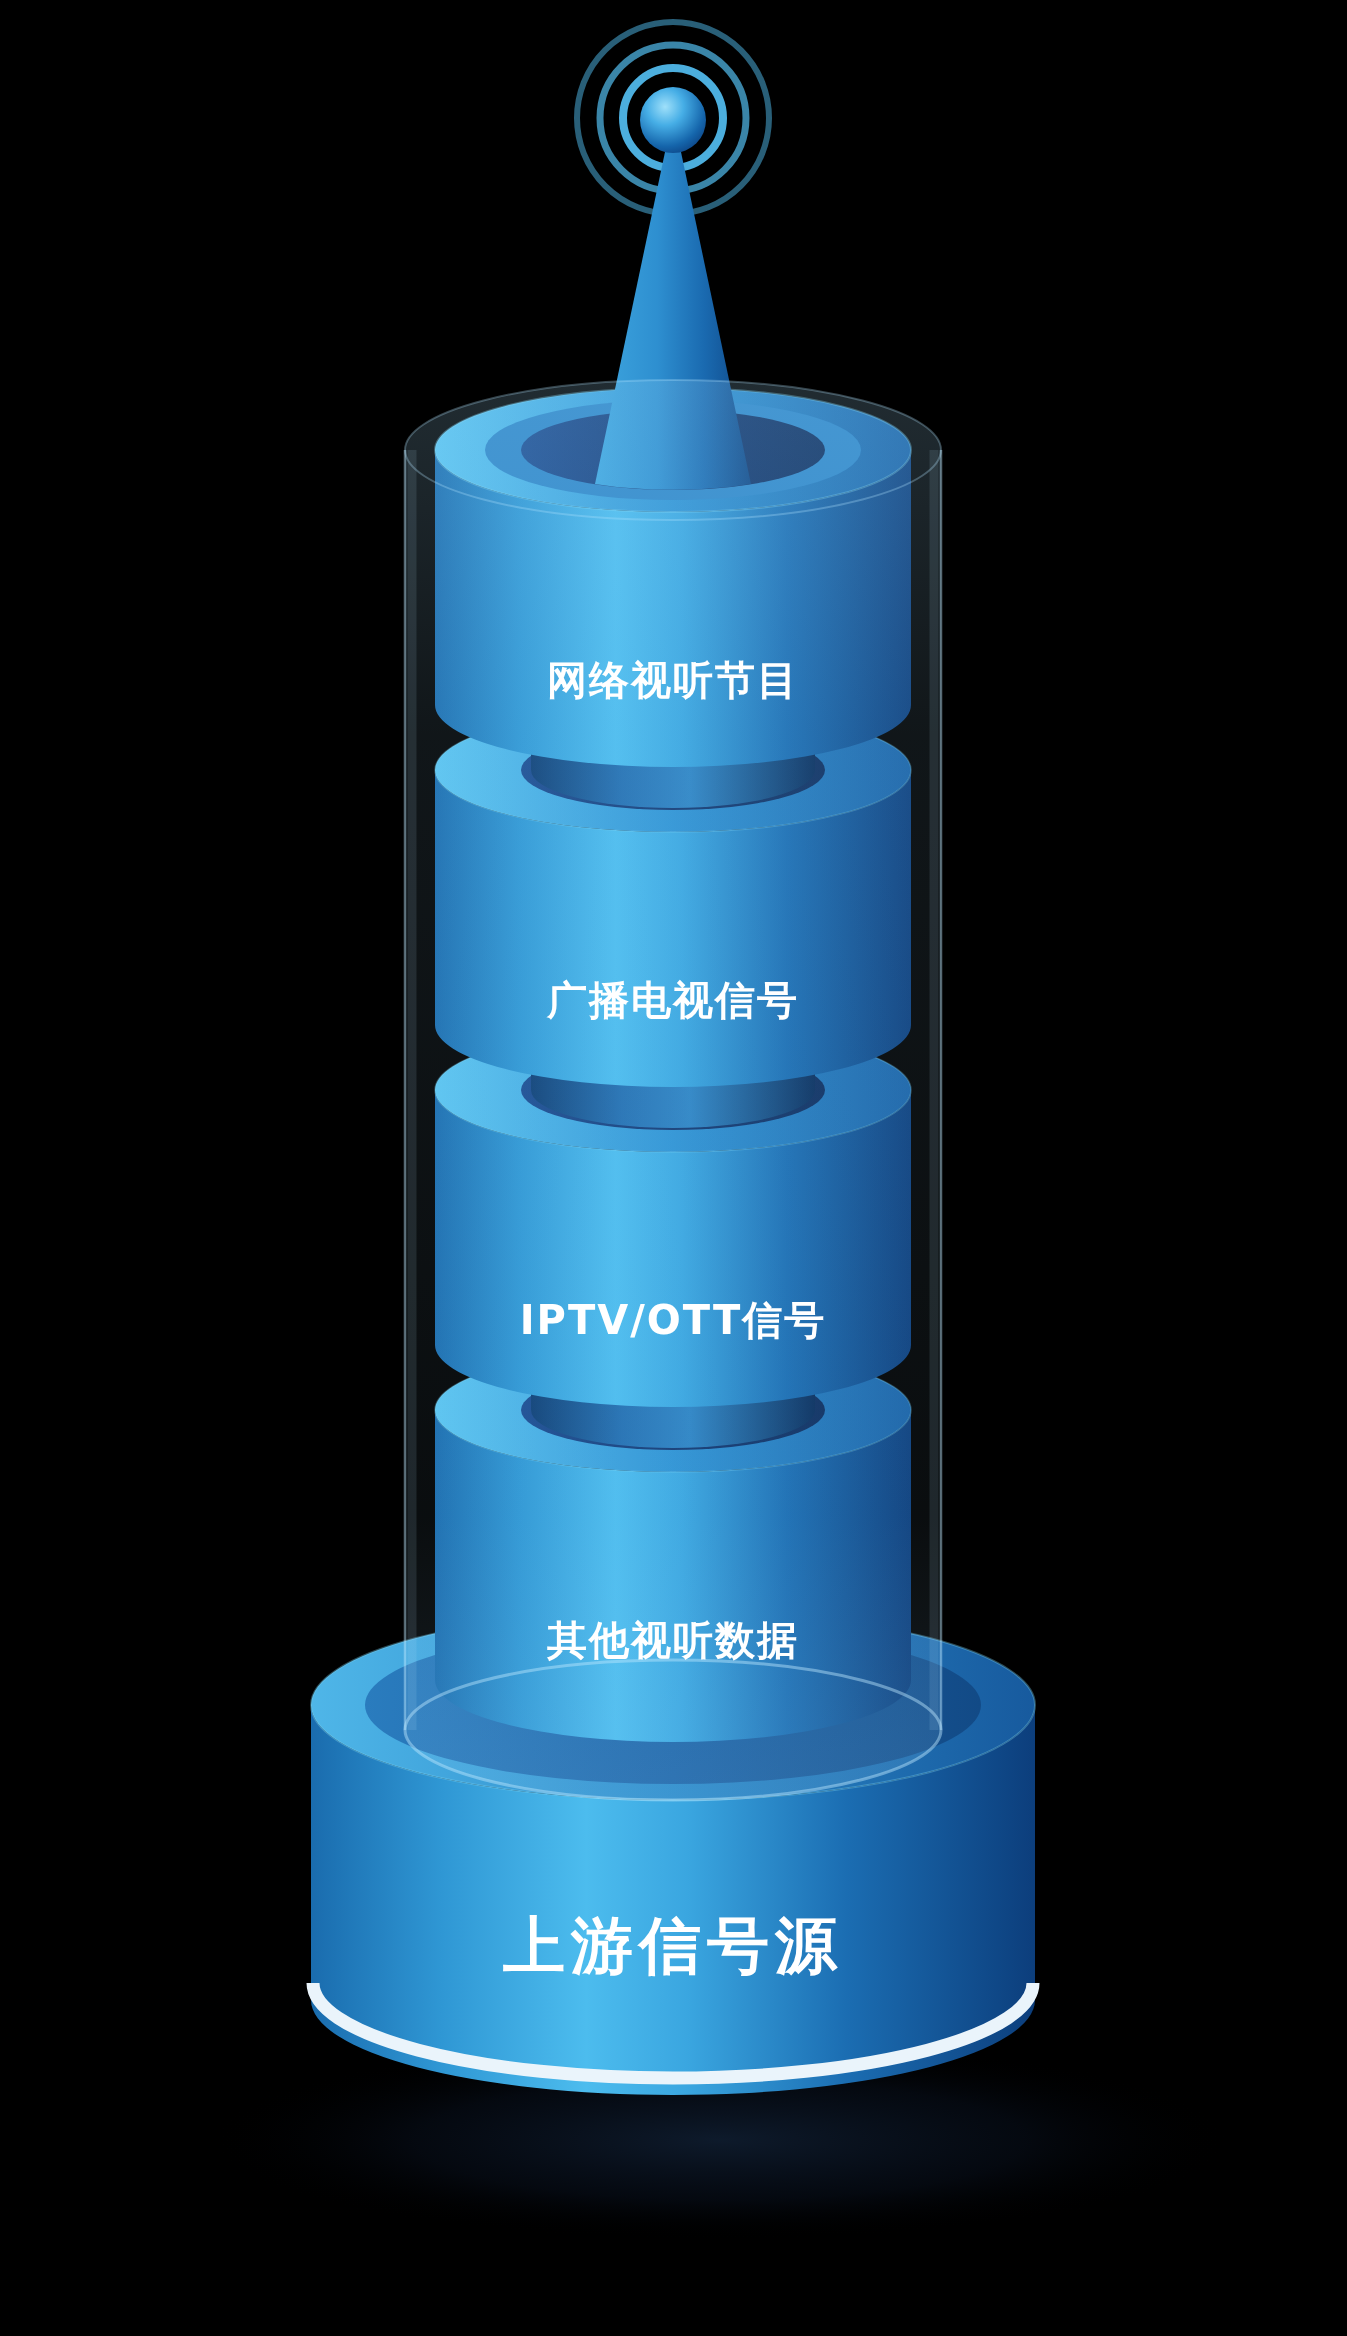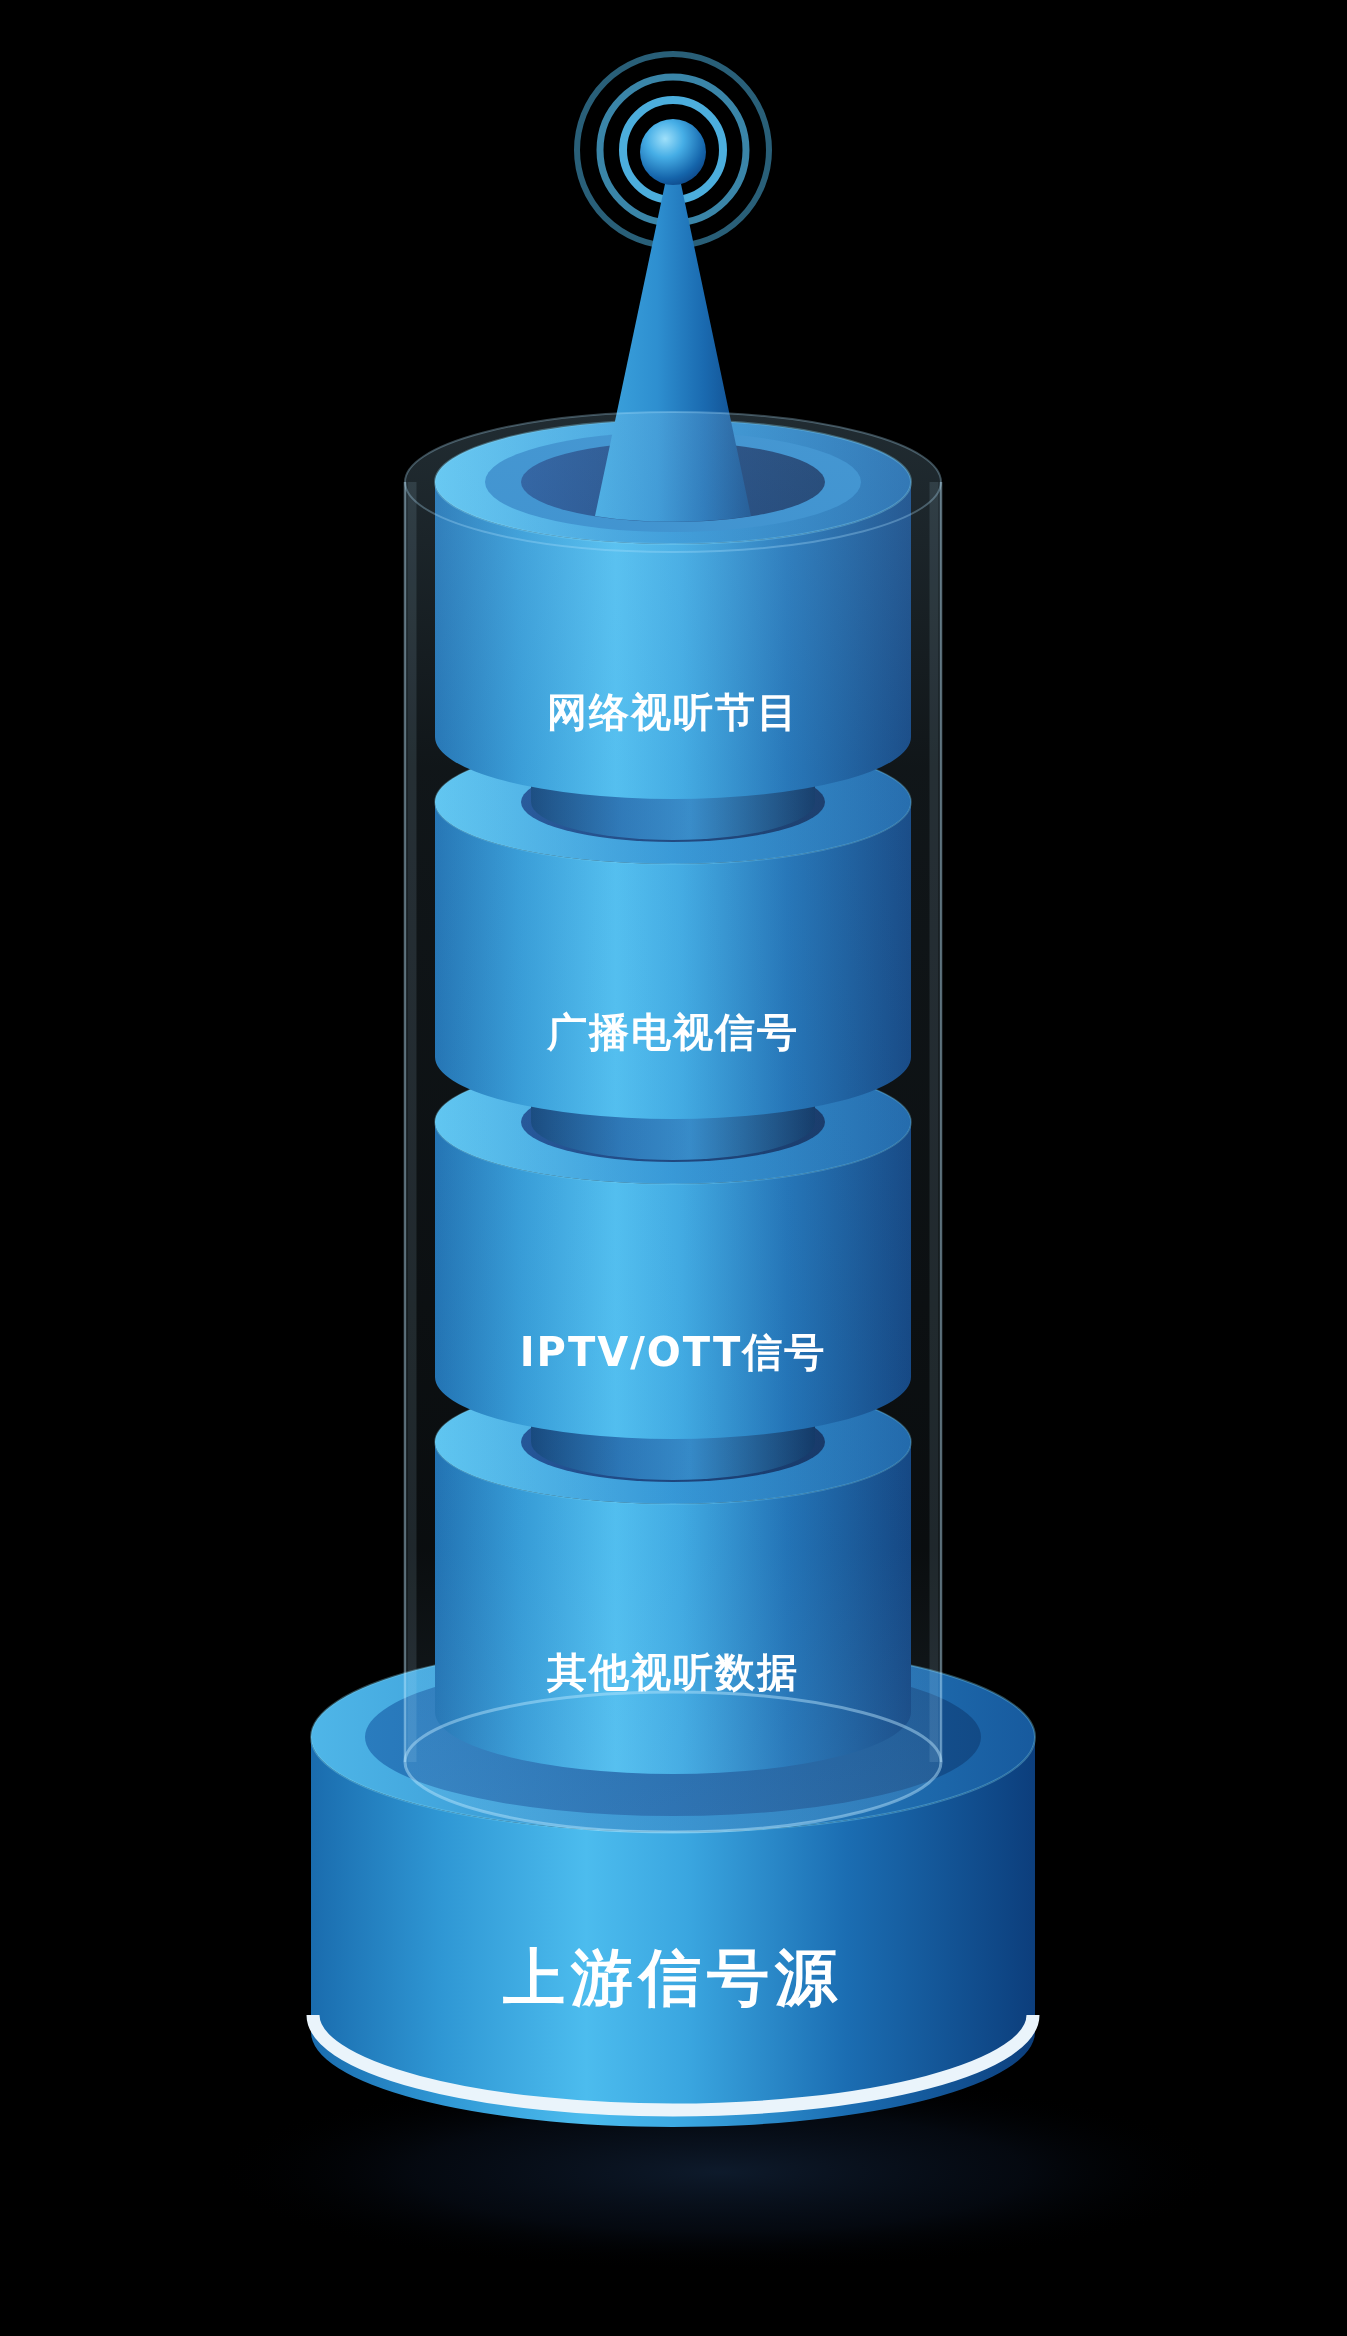--- a/index.html
+++ b/index.html
@@ -6,21 +6,20 @@
     margin: 0;
     padding: 0;
     background: #000000;
   }
   .stage {
     position: relative;
     width: 1347px;
     height: 2260px;
     background: #4d7c0f;
     overflow: hidden;
-    margin-top: 32px;
   }
   svg { display: block; }
   text {
     font-family: "DejaVu Sans", "Liberation Sans", sans-serif;
     fill: #ffffff;
     font-weight: bold;
   }
   .layer-label {
     font-size: 40px;
     letter-spacing: 2px;

